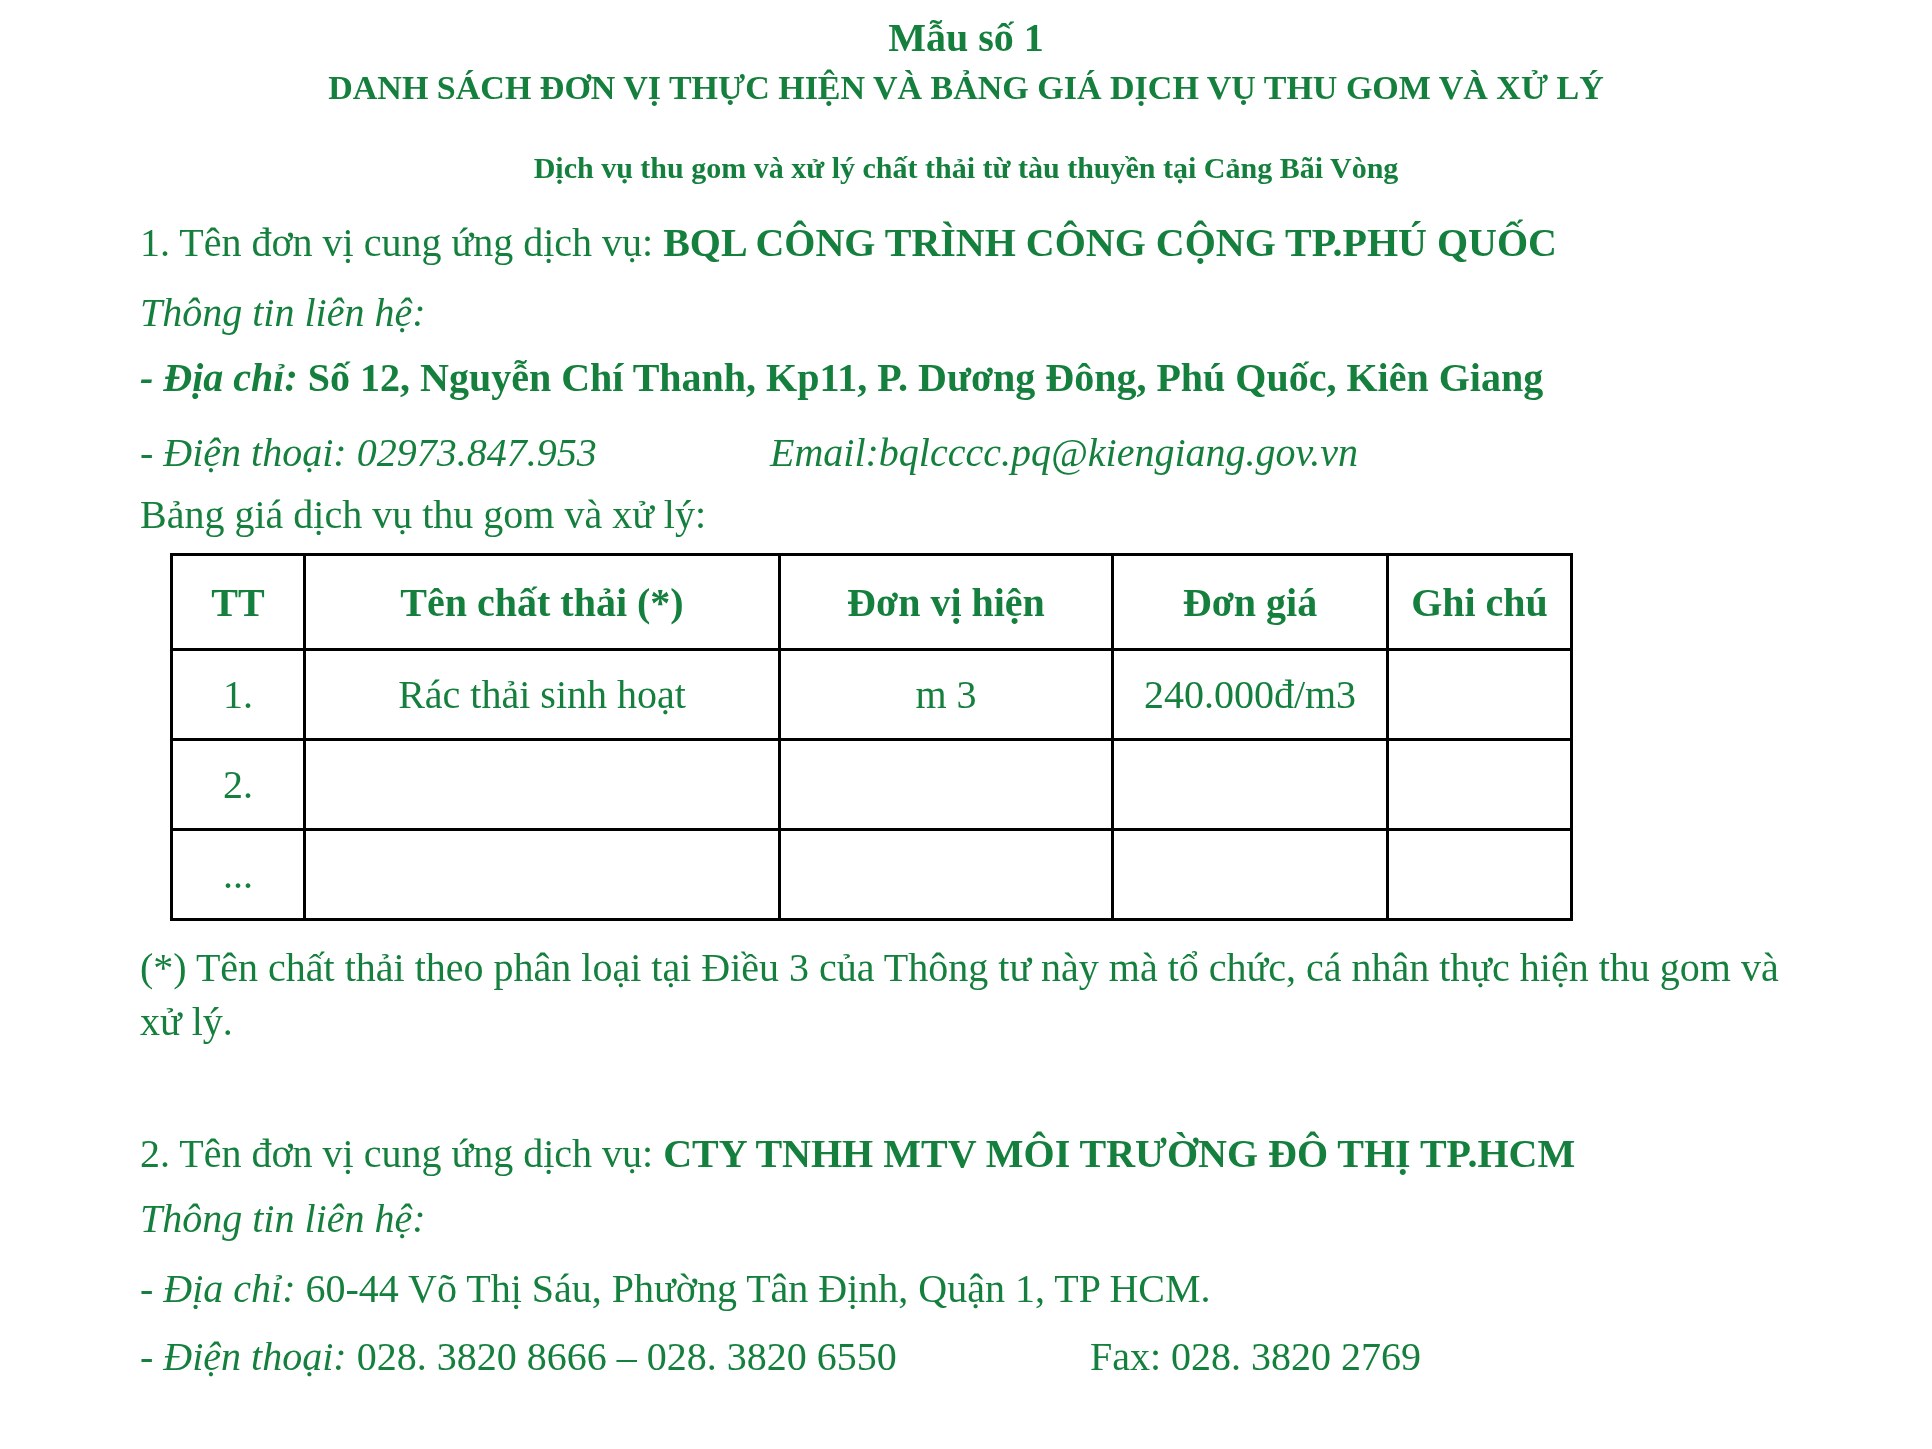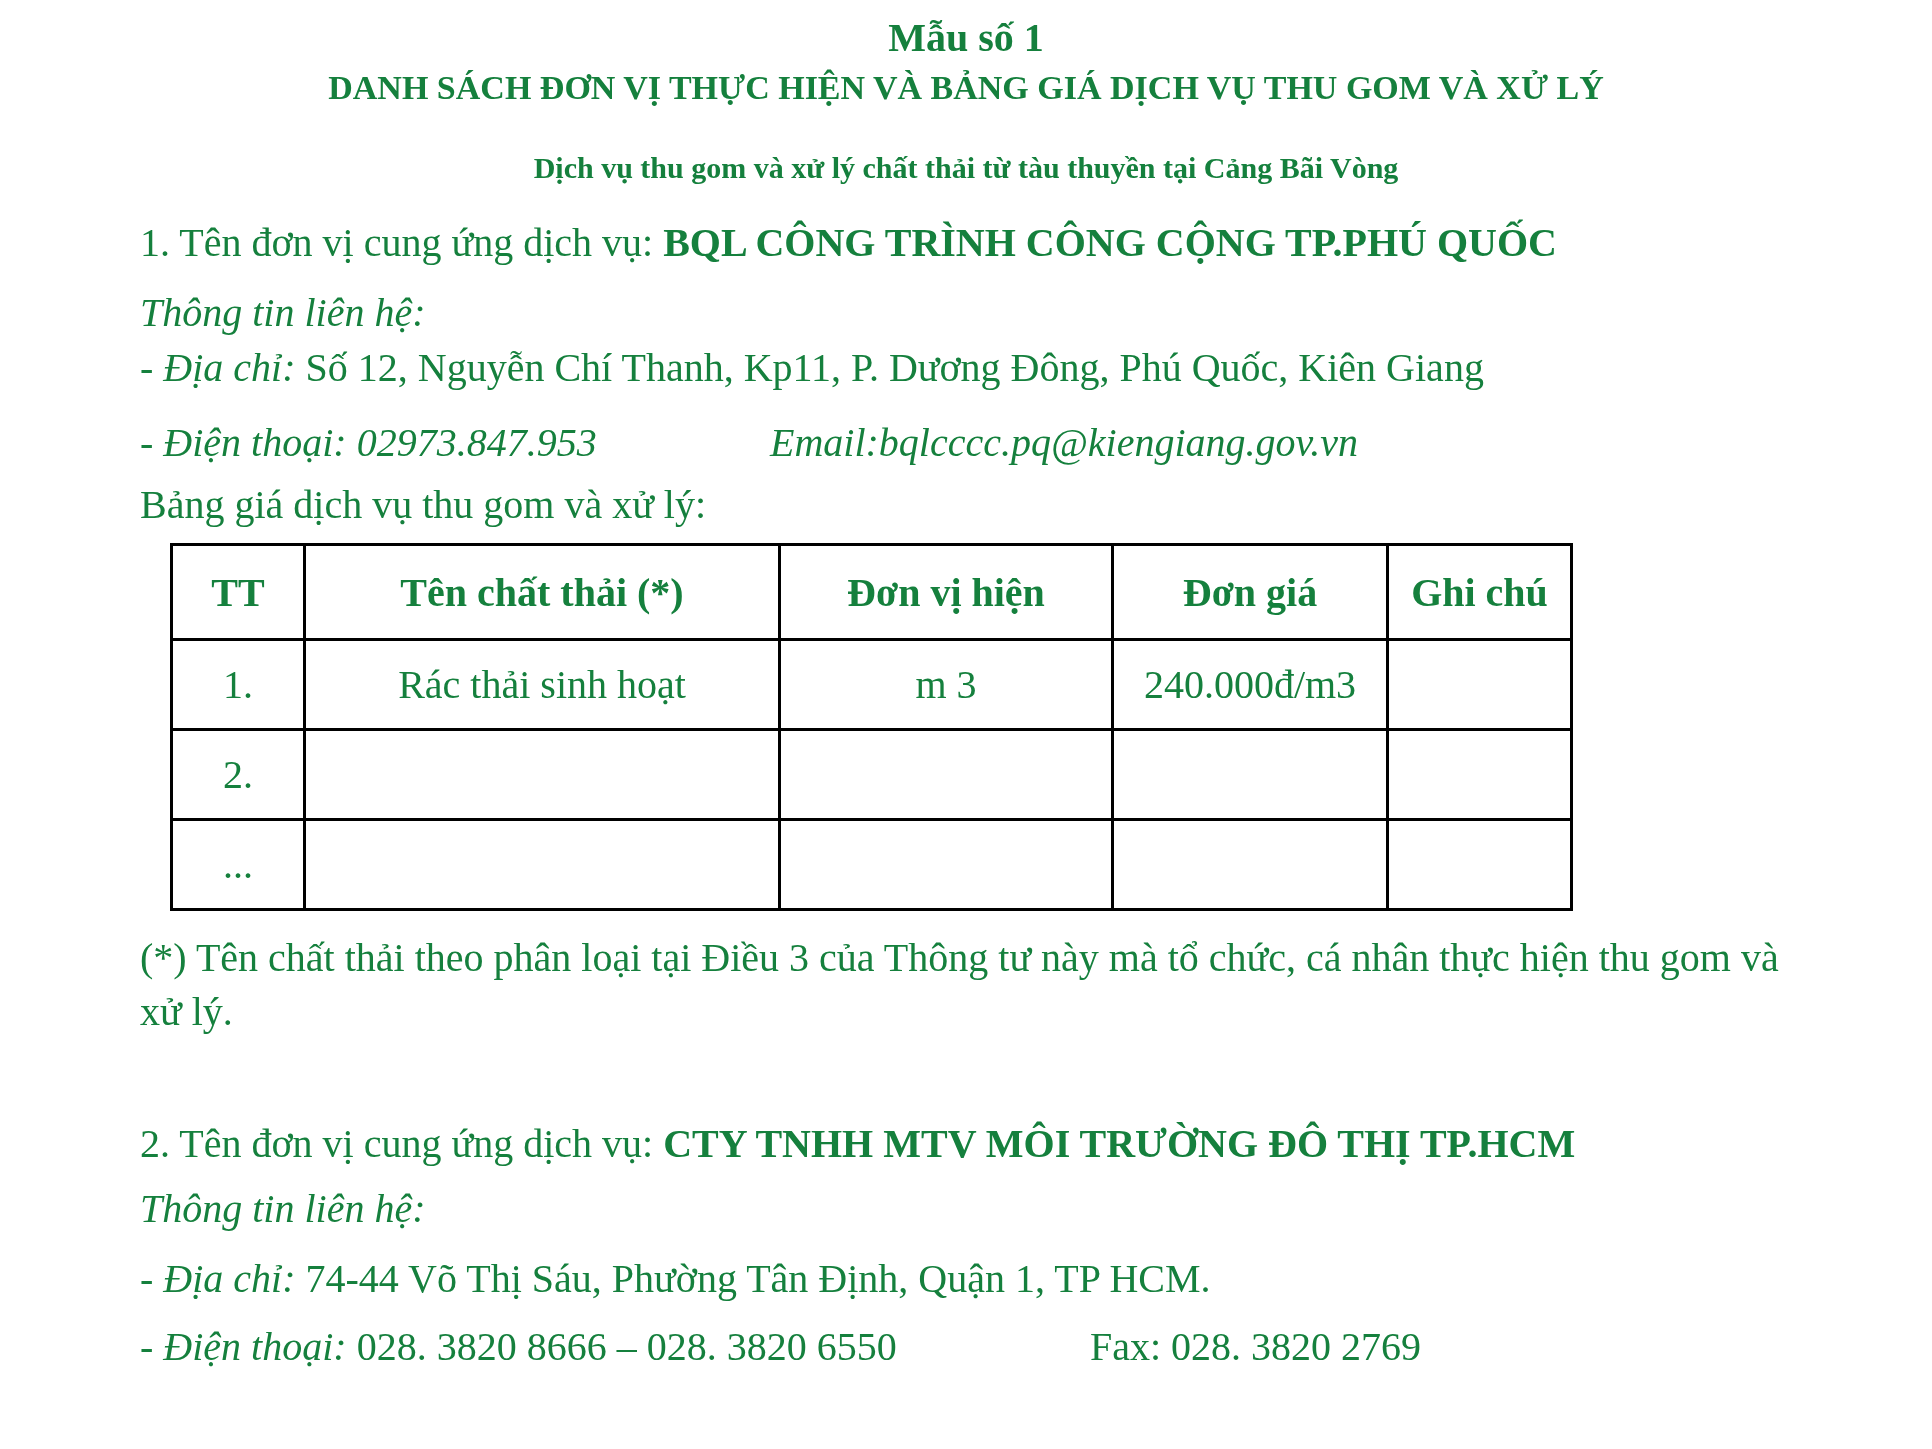--- a/index.html
+++ b/index.html
@@ -38,21 +38,21 @@
     line-height: 48px;
   }
 
   .line {
     position: relative;
     font-size: 40px;
     line-height: 50px;
   }
   .provider-line   { margin-top: 26px; }
   .contact-heading { margin-top: 20px; font-style: italic; }
-  .address-line    { margin-top: 5px; }
+  .address-line    { margin-top: 15px; font-weight: bold; }
   .phone-line      { margin-top: 25px; }
   .table-heading   { margin-top: 12px; }
 
   .tab-abs { position: absolute; top: 0; }
   .email-pos { left: 630px; }
   .fax-pos   { left: 950px; }
 
   .price-table {
     border-collapse: collapse;
     margin: 13px 0 0 30px;
@@ -161,21 +161,21 @@
 
     <div class="line section2-label nowrap">
       <span>2. Tên đơn vị cung ứng dịch vụ:</span>
       <span class="bold">CTY TNHH MTV MÔI TRƯỜNG ĐÔ THỊ TP.HCM</span>
     </div>
 
     <div class="line contact-heading-2">Thông tin liên hệ:</div>
 
     <div class="line address-line-2 nowrap">
       <span class="italic">- Địa chỉ:</span>
-      <span>74-44 Võ Thị Sáu, Phường Tân Định, Quận 1, TP HCM.</span>
+      <span>60-44 Võ Thị Sáu, Phường Tân Định, Quận 1, TP HCM.</span>
     </div>
 
     <div class="line phone-line-2 nowrap">
       <span class="italic">- Điện thoại:</span>
       <span>028. 3820 8666 – 028. 3820 6550</span>
       <span class="tab-abs fax-pos">Fax: 028. 3820 2769</span>
     </div>
 
   </div>
 </div>

